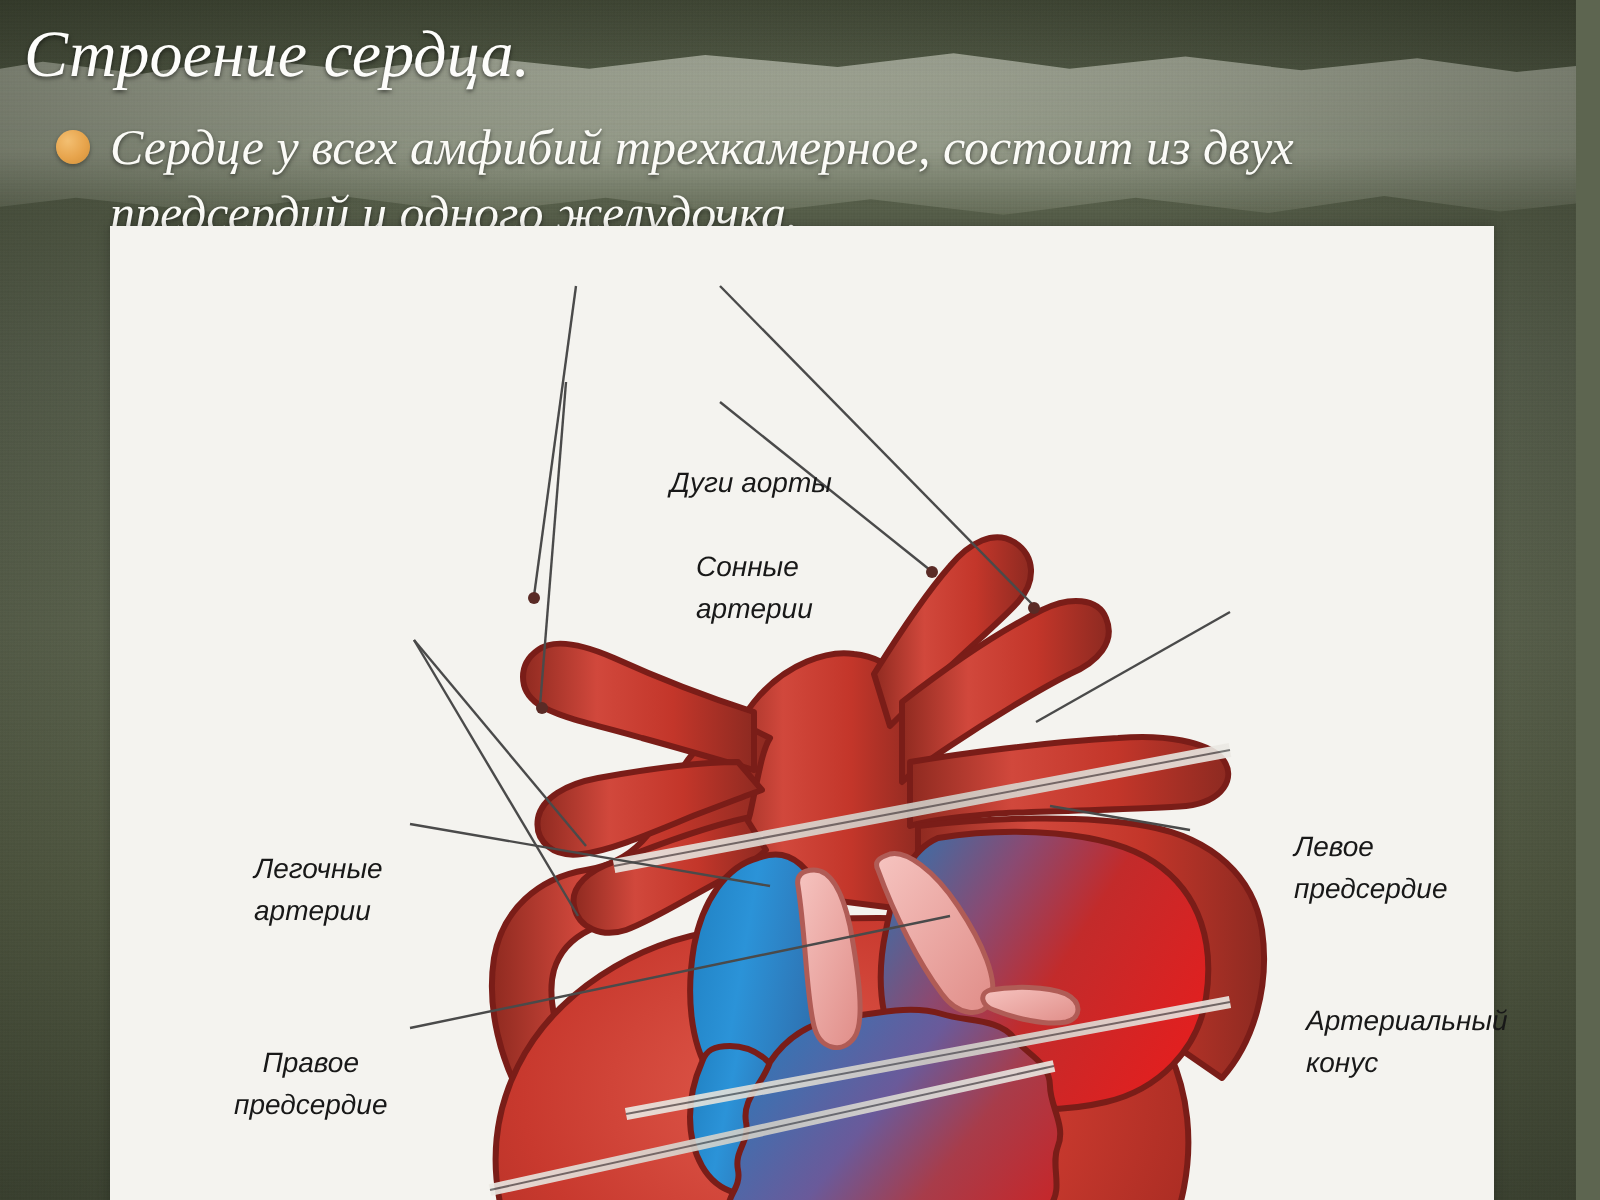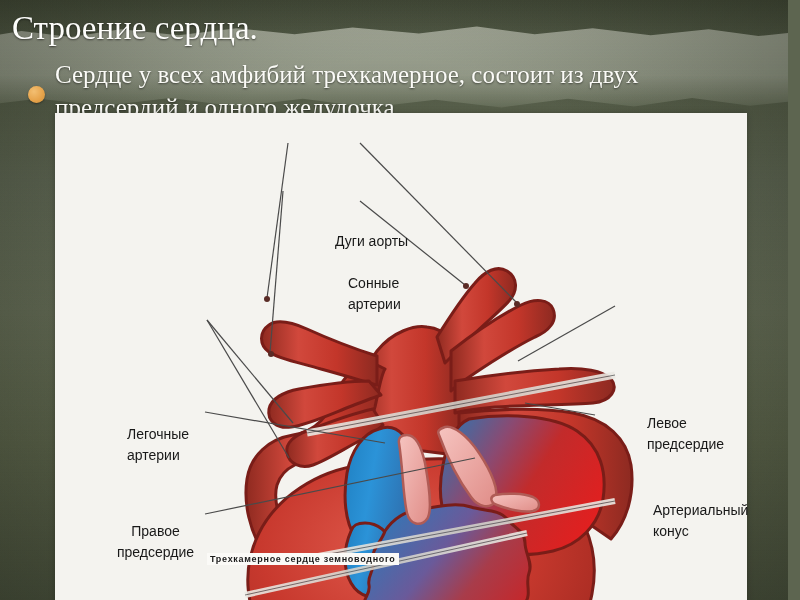--- a/index.html
+++ b/index.html
@@ -2,21 +2,21 @@
 <html><head>
 <meta charset="utf-8">
 <style>
   html,body{margin:0;padding:0;}
   body{
     width:800px;height:600px;overflow:hidden;
     font-family:"Liberation Sans", sans-serif;
     background:#5d6550;
   }
   .slide{
-    position:relative;width:788px;height:600px;overflow:hidden;
+    position:relative;width:788px;height:600px;overflow:hidden;font-style:italic;
   }
   
   .bg{
     position:absolute;inset:0;
     background:
       linear-gradient(180deg,#4c5441 0%,#555d48 18%,#5b6350 30%,#606852 52%,#5a6249 74%,#4e5641 100%);
   }
   .bg-grain{
     position:absolute;inset:0;opacity:.45;
     background-image:
@@ -43,21 +43,21 @@
   
   .title{
     position:absolute;left:12px;top:8px;
     font-family:"Liberation Serif", serif;
     font-size:33px;line-height:40px;color:#fdfdfb;
     text-shadow:0 1px 2px rgba(0,0,0,.55);
     white-space:nowrap;
   }
   .bullet-row{
     position:absolute;left:28px;top:58px;width:760px;
-    display:flex;align-items:center;gap:10px;
+    display:flex;align-items:flex-start;gap:10px;
   }
   .bullet-dot{
     width:17px;height:17px;border-radius:50%;
     background:radial-gradient(circle at 35% 32%,#f3bf72,#e7a44c 55%,#d18f38);
     margin-top:7px;flex:0 0 auto;
     box-shadow:0 1px 2px rgba(0,0,0,.35);
   }
   .bullet-text{
     font-family:"Liberation Serif", serif;
     font-size:25px;line-height:33px;color:#fbfbf7;
@@ -264,21 +264,20 @@
       <g fill="#5a2b26">
         <circle cx="212" cy="186" r="3"></circle>
         <circle cx="462" cy="191" r="3"></circle>
         <circle cx="216" cy="241" r="3"></circle>
         <circle cx="411" cy="173" r="3"></circle>
       </g>
 
       <text class="cap" x="152" y="445"></text>
     </svg>
 
-    <div class="caption">Трехкамерное сердце земноводного</div>
   </div>
 
   <div id="labels">
       <div class="lbl l" style="left: 335px; top: 231px;">Дуги аорты</div>
       <div class="lbl l" style="left: 348px; top: 273px;">Сонные
 артерии</div>
       <div class="lbl l" style="left: 127px; top: 424px;">Легочные
 артерии</div>
       <div class="lbl l" style="left: 117px; top: 521px; text-align: center;">Правое
 предсердие</div>

